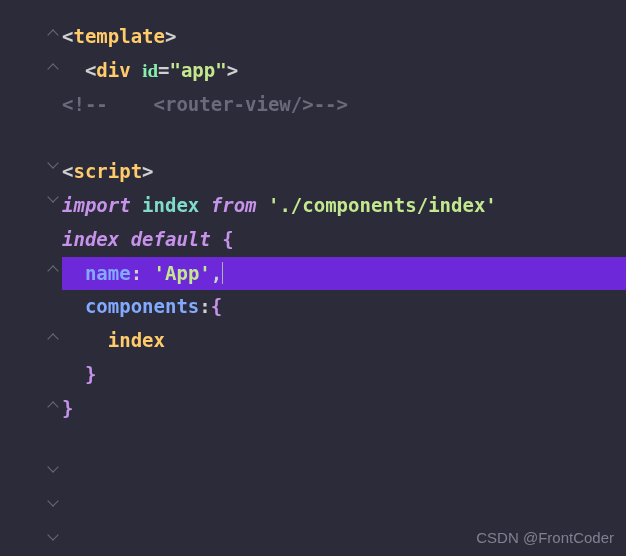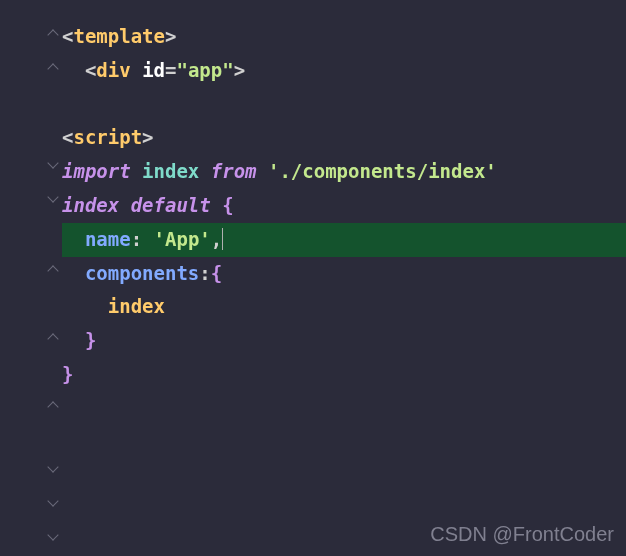--- a/index.html
+++ b/index.html
@@ -26,21 +26,21 @@
   flex: 1;
   padding-top: 20px;
 }
 .line {
   height: 33.8px;
   line-height: 33.8px;
   white-space: pre;
   position: relative;
 }
 .line.cursor-line {
-  background: #14532d;
+  background: #6d28d9;
 }
 .gutter-marks {
   padding-top: 14px;
 }
 .gutter-line {
   height: 33.8px;
   display: flex;
   justify-content: flex-end;
   align-items: center;
   padding-right: 4px;
@@ -80,29 +80,29 @@
   height: 22px;
   background: #b0b0b0;
   vertical-align: middle;
   margin-bottom: 3px;
 }
 .watermark {
   position: absolute;
   bottom: 10px;
   right: 12px;
   color: #808090;
-  font-size: 20px;
+  font-size: 15px;
   font-weight: normal;
   font-family: Arial, sans-serif;
   text-align: center;
 }
 
 .p-white { color: #d0d0d0; }
 .p-tag { color: #ffcb6b; }
-.p-attr { color: #ffffff; }
+.p-attr { color: #86efac; font-family: Liberation Serif, serif; }
 .p-attrname { color: #c3e88d; }
 .p-comment { color: #6a6a7a; }
 .p-kw { color: #c792ea; font-style: italic; }
 .p-module { color: #7fdbca; }
 .p-str { color: #c3e88d; }
 .p-colon { color: #d0d0d0; }
 .p-brace { color: #c792ea; }
 .p-ident2 { color: #82aaff; }
 .p-ident3 { color: #ffcb6b; }
 </style>
@@ -149,20 +149,21 @@
           <span class="fold close"></span>
         </div>
     </div>
   </div>
   <div class="code">
 
     <div class="line"><span class="p-white">&lt;</span><span class="p-tag">template</span><span class="p-white">&gt;</span></div>
 
     <div class="line">  <span class="p-white">&lt;</span><span class="p-tag">div</span> <span class="p-attr">id</span><span class="p-white">=</span><span class="p-attrname">"</span><span class="p-attrname">app</span><span class="p-attrname">"</span><span class="p-white">&gt;</span></div>
 
+    <div class="line"><span class="p-comment">&lt;!--</span><span class="p-comment">    &lt;router-view/&gt;</span><span class="p-comment">--&gt;</span></div>
 
 
 
 
     <div class="line"></div>
 
     <div class="line"><span class="p-white">&lt;</span><span class="p-tag">script</span><span class="p-white">&gt;</span></div>
 
     <div class="line"><span class="p-kw">import</span> <span class="p-module">index</span> <span class="p-kw">from</span> <span class="p-str">'</span><span class="p-str">./components/index</span><span class="p-str">'</span></div>
 

